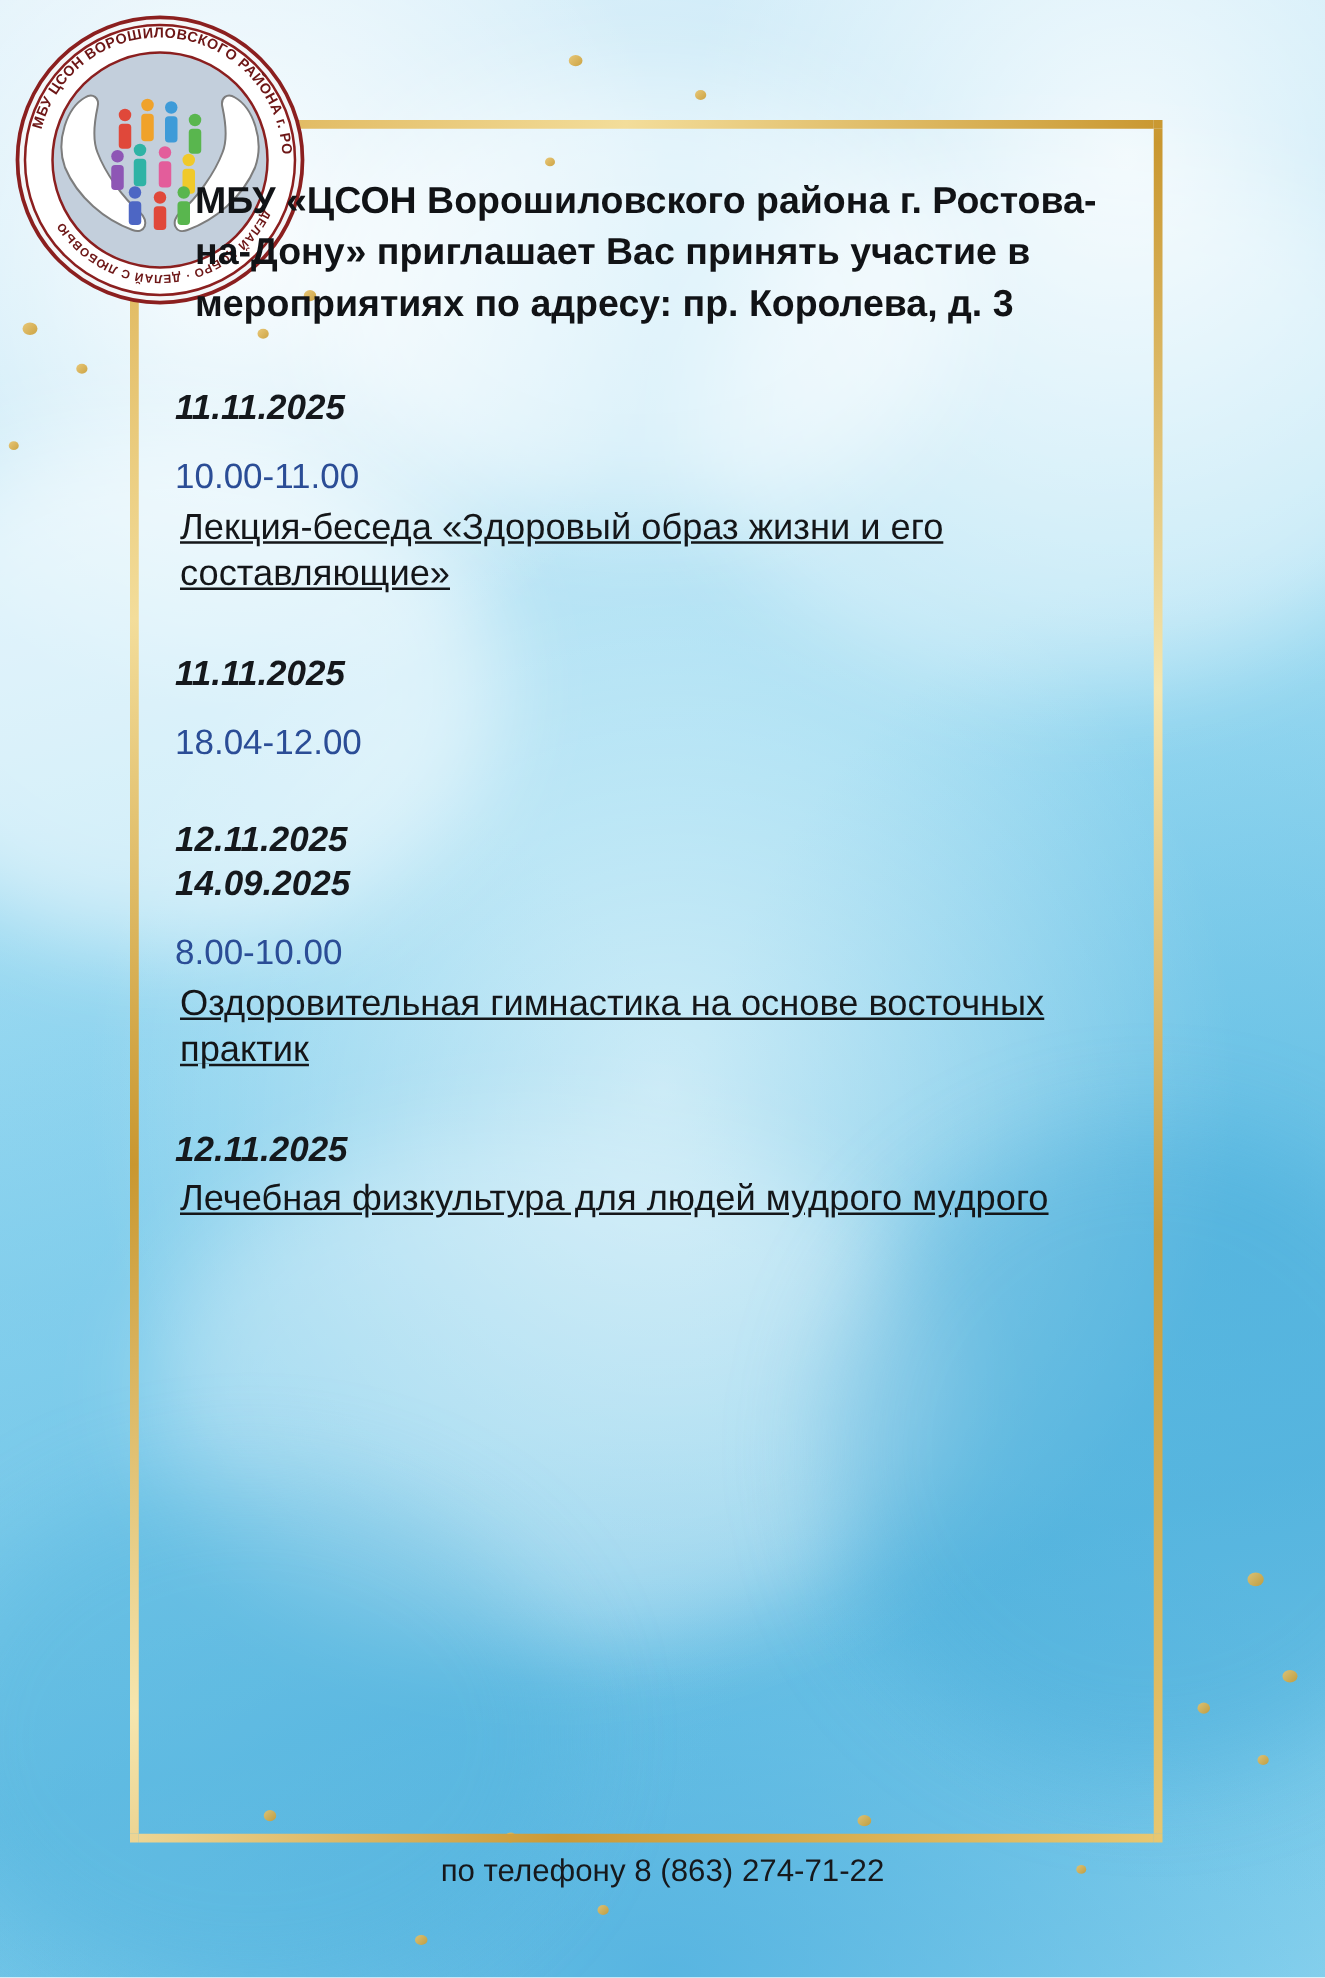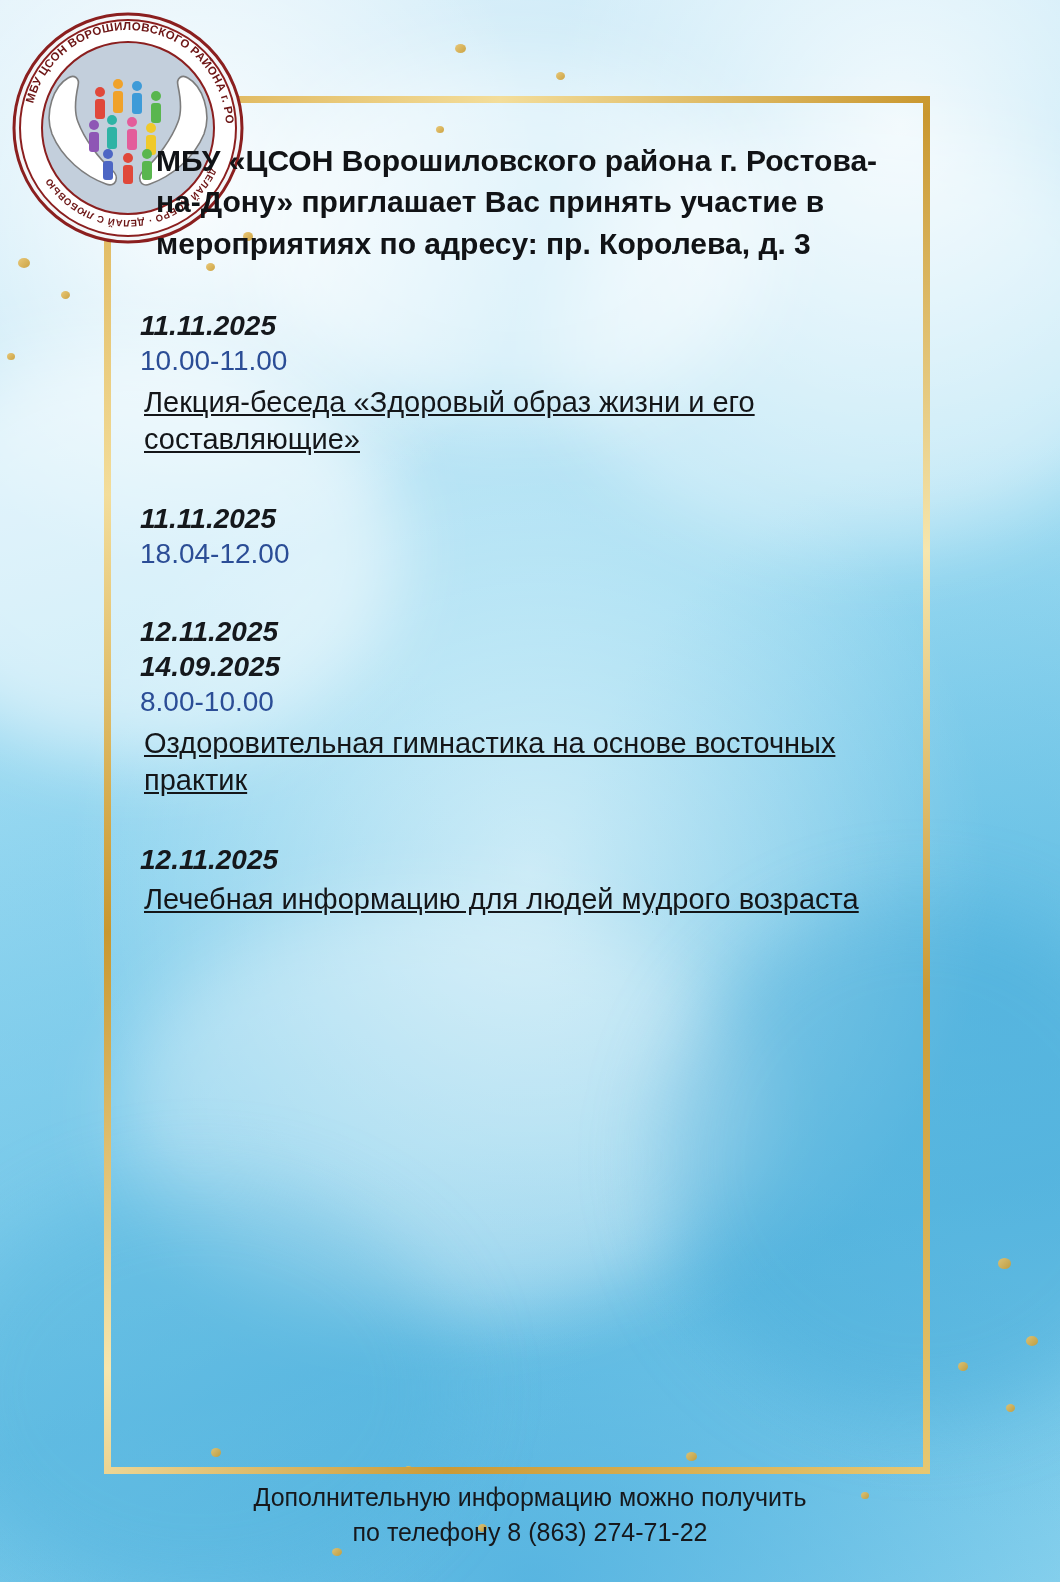--- a/index.html
+++ b/index.html
@@ -90,21 +90,21 @@
     font-weight: bold;
     color: #15181c;
     line-height: 1.25;
     font-style: italic;
   }
   .time {
     font-size: 28px;
     font-weight: normal;
     color: #2b4d96;
     line-height: 1.3;
-    margin-top: 0;
+    margin-top: 20px;
   }
   .title {
     font-size: 29px;
     font-weight: normal;
     color: #141619;
     line-height: 1.3;
     margin-top: 4px;
     padding: 0 4px;
     text-decoration: underline;
   }
@@ -224,23 +224,22 @@
 
     <div class="block">
       <div class="date">12.11.2025</div>
       <div class="date">14.09.2025</div>
       <div class="time">8.00-10.00</div>
       <div class="title">Оздоровительная гимнастика на основе восточных практик</div>
     </div>
 
     <div class="block">
       <div class="date">12.11.2025</div>
-      <div class="title">Лечебная информацию для людей мудрого возраста</div>
+      <div class="title">Лечебная физкультура для людей мудрого мудрого</div>
     </div>
 
   </div>
 
   <div class="footer">
-    <div>Дополнительную информацию можно получить</div>
     <div>по телефону 8 (863) 274-71-22</div>
   </div>
 
 </div>
 
 </body></html>

